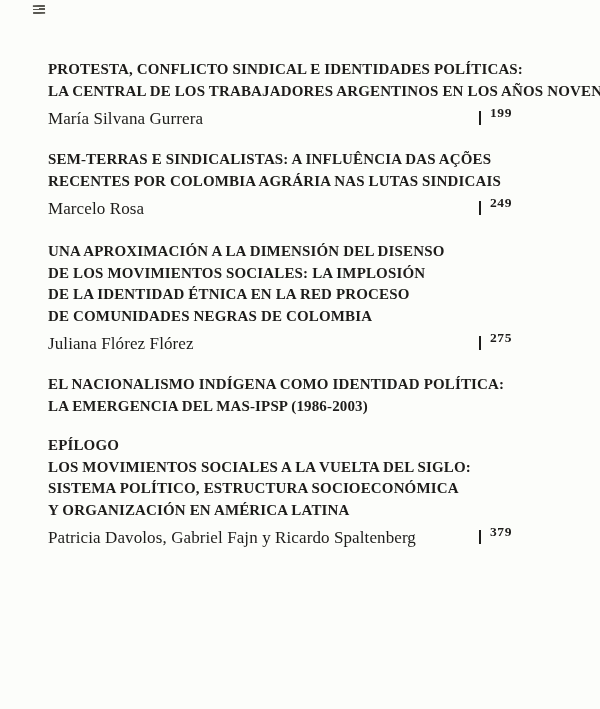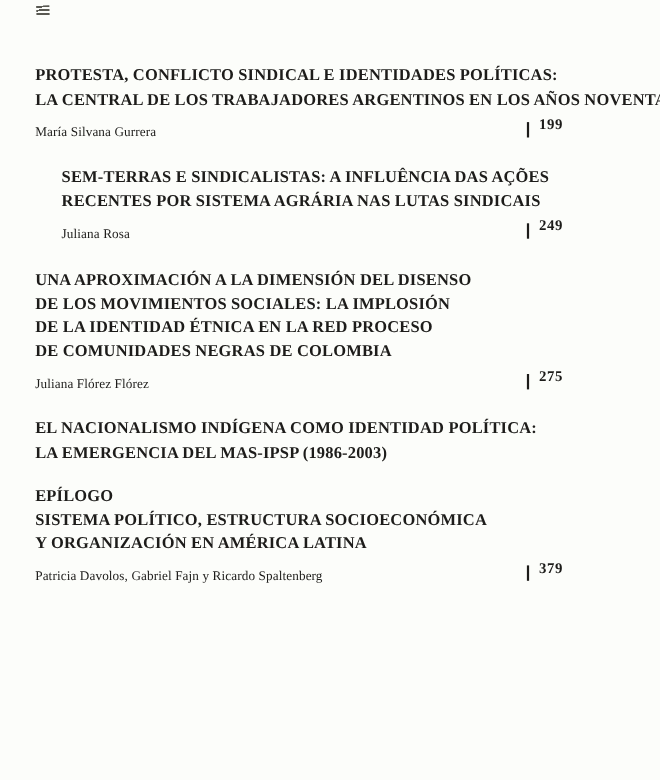--- a/index.html
+++ b/index.html
@@ -7,49 +7,49 @@
     width: 600px; height: 709px;
     background: #fcfdfa;
     font-family: "Liberation Serif", serif;
     color: #1d1c1a;
     overflow: hidden;
   }
   .page {
     position: relative;
     width: 556px; height: 709px;
     box-sizing: border-box;
-    padding: 59px 44px 0 32px;
+    padding: 59px 44px 0 48px;
   }
   .scan-artifact {
     position: absolute;
     left: 33px; top: 5px;
     width: 12px; height: 9px;
     background: repeating-linear-gradient(180deg, #47463f 0px, #47463f 1.8px, rgba(0,0,0,0) 1.8px, rgba(0,0,0,0) 3.5px);
     transform: rotate(-2deg);
     opacity: 0.9;
   }
   .entry { margin: 0 0 20px 0; }
-  .entry.gap-22 { margin-bottom: 22px; margin-left: 24px; }
+  .entry.gap-22 { margin-bottom: 22px; }
   .entry.gap-19 { }
   .entry.gap-18 { margin-bottom: 18px; }
   .title-line {
     font-size: 15px;
     font-weight: 700;
     line-height: 21.5px;
     letter-spacing: 0.15px;
     white-space: nowrap;
   }
   .author-row {
     display: flex;
     justify-content: space-between;
     align-items: baseline;
     line-height: 21.5px;
   }
   .author {
-    font-size: 12px;
+    font-size: 17px;
     font-weight: 400;
     letter-spacing: 0.1px;
     white-space: nowrap;
   }
   .pageref {
     display: inline-flex;
     align-items: flex-end;
     gap: 9px;
     flex: 0 0 auto;
   }
@@ -80,23 +80,23 @@
       <span class="author">María Silvana Gurrera</span>
       <span class="pageref">
         <span class="page-bar"></span>
         <span class="pagenum">199</span>
       </span>
     </div>
   </div>
 
   <div class="entry gap-22">
     <div class="title-line">SEM-TERRAS E SINDICALISTAS: A INFLUÊNCIA DAS AÇÕES</div>
-    <div class="title-line">RECENTES POR SISTEMA AGRÁRIA NAS LUTAS SINDICAIS</div>
+    <div class="title-line">RECENTES POR COLOMBIA AGRÁRIA NAS LUTAS SINDICAIS</div>
     <div class="author-row">
-      <span class="author">Juliana Rosa</span>
+      <span class="author">Marcelo Rosa</span>
       <span class="pageref">
         <span class="page-bar"></span>
         <span class="pagenum">249</span>
       </span>
     </div>
   </div>
 
   <div class="entry gap-19">
     <div class="title-line">UNA APROXIMACIÓN A LA DIMENSIÓN DEL DISENSO</div>
     <div class="title-line">DE LOS MOVIMIENTOS SOCIALES: LA IMPLOSIÓN</div>
@@ -111,20 +111,21 @@
     </div>
   </div>
 
   <div class="entry gap-18">
     <div class="title-line">EL NACIONALISMO INDÍGENA COMO IDENTIDAD POLÍTICA:</div>
     <div class="title-line">LA EMERGENCIA DEL MAS-IPSP (1986-2003)</div>
   </div>
 
   <div class="entry">
     <div class="title-line">EPÍLOGO</div>
+    <div class="title-line">LOS MOVIMIENTOS SOCIALES A LA VUELTA DEL SIGLO:</div>
     <div class="title-line">SISTEMA POLÍTICO, ESTRUCTURA SOCIOECONÓMICA</div>
     <div class="title-line">Y ORGANIZACIÓN EN AMÉRICA LATINA</div>
     <div class="author-row">
       <span class="author">Patricia Davolos, Gabriel Fajn y Ricardo Spaltenberg</span>
       <span class="pageref">
         <span class="page-bar"></span>
         <span class="pagenum">379</span>
       </span>
     </div>
   </div>

